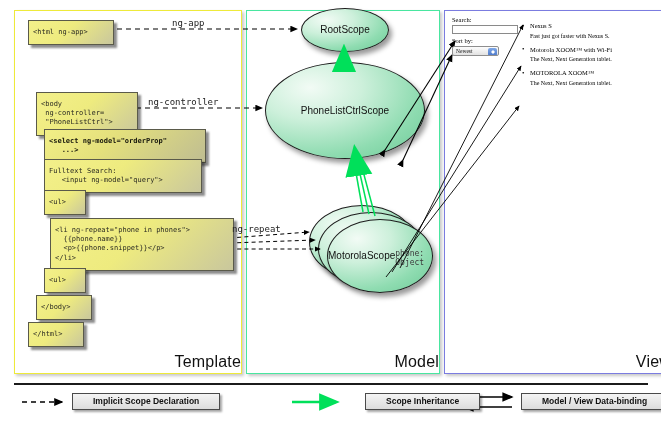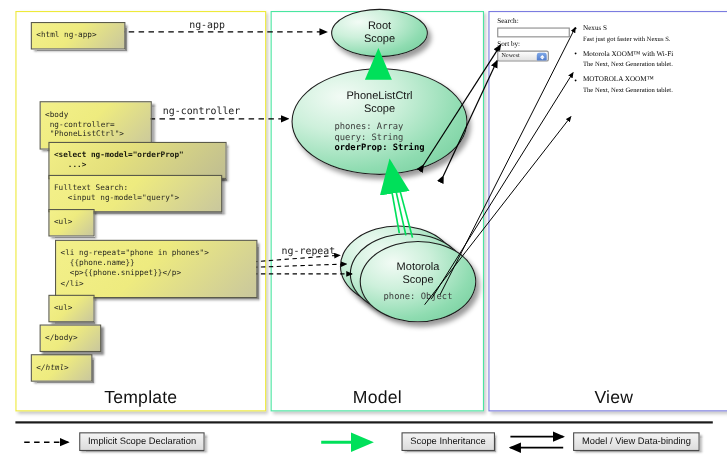--- a/index.html
+++ b/index.html
@@ -13,21 +13,21 @@
   #wires{position:absolute;left:0;top:0;width:661px;height:425px;pointer-events:none;z-index:5;}
 
   
   .panel{position:absolute;background:#fff;box-sizing:border-box;}
   #panel-template{left:14px;top:10px;width:228px;height:364px;border:1.5px solid #eeea3a;
       box-shadow:2px 2px 3px rgba(0,0,0,.22);}
   #panel-model{left:246px;top:10px;width:194px;height:364px;border:1.5px solid #49e6a0;
       box-shadow:2px 2px 3px rgba(0,0,0,.22);}
   #panel-view{left:444px;top:10px;width:228px;height:364px;border:1.5px solid #7b7ce0;
       box-shadow:2px 2px 3px rgba(0,0,0,.22);}
-  .panel-caption{position:absolute;bottom:2px;left:0;width:100%;text-align:center;
+  .panel-caption{position:absolute;bottom:2px;left:0;width:100%;text-align:right;
       font-size:16px;color:#111;letter-spacing:.2px;}
 
   
   .code-box{
     position:absolute;z-index:6;
     background:linear-gradient(135deg,#f3f08a 0%,#eeeb7f 45%,#c9c79d 100%);
     border:1px solid #5a5a4a;
     box-shadow:2.5px 2.5px 2px rgba(0,0,0,.45);
     font-family:"DejaVu Sans Mono","Liberation Mono",monospace;
     font-size:7px;line-height:9.2px;color:#2a2a22;
@@ -40,21 +40,21 @@
   .edge-label{position:absolute;z-index:7;
     font-family:"DejaVu Sans Mono","Liberation Mono",monospace;
     font-size:9px;color:#222;white-space:nowrap;}
 
   
   .scope{
     position:absolute;z-index:4;border-radius:50%;
     border:1.4px solid #1d1d1d;
     background:radial-gradient(ellipse at 28% 26%, #f2fbf5 0%, #cdf0db 32%, #8fdcb1 68%, #6cc996 100%);
     box-shadow:3px 4px 5px rgba(0,0,0,.40);
-    display:flex;flex-direction:column;align-items:center;justify-content:center;
+    display:flex;flex-direction:row;align-items:center;justify-content:center;
     text-align:center;
   }
   .scope .s-title{font-size:10px;color:#111;line-height:12px;}
   .scope .s-props{
     font-family:"DejaVu Sans Mono","Liberation Mono",monospace;
     font-size:8px;line-height:9.5px;color:#3a3a3a;margin-top:4px;text-align:left;}
   .scope .s-props b{color:#000;font-weight:bold;}
   .scope .s-props .one{font-size:8px;color:#3a3a3a;}
 
   
@@ -77,21 +77,21 @@
     position:relative;padding-left:8px;}
   .phone-name:before{content:"\2022";position:absolute;left:0px;top:-0.5px;font-size:7px;}
   .phone-snippet{font-family:"Liberation Serif",serif;font-size:6px;color:#000;
     margin-top:3.5px;padding-left:8px;}
 
   
   #legend-rule{position:absolute;left:14px;top:383px;width:634px;height:2px;background:#1b1b1b;z-index:6;}
   .legend-box{position:absolute;z-index:7;
     background:linear-gradient(#f4f4f4,#dcdcdc);
     border:1px solid #4a4a4a;box-shadow:2px 2px 2px rgba(0,0,0,.35);
-    font-size:8.5px;color:#111;padding:2px 7px;white-space:nowrap;line-height:11px;}
+    font-size:8.5px;color:#111;padding:2px 20px;white-space:nowrap;line-height:11px;font-weight:bold;}
 </style>
 </head>
 <body>
 
 <div id="stage">
 
   <div class="panel" id="panel-template">
     <div class="panel-caption">Template</div>
   </div>
   <div class="panel" id="panel-model">
@@ -154,39 +154,34 @@
 
   <div class="code-box" style="left:50px;top:218px;width:174px;">&lt;li ng-repeat="phone in phones"&gt;
   {{phone.name}}
   &lt;p&gt;{{phone.snippet}}&lt;/p&gt;
 &lt;/li&gt;</div>
 
   <div class="code-box" style="left:44px;top:268px;width:32px;">&lt;ul&gt;</div>
 
   <div class="code-box" style="left:36px;top:295px;width:46px;">&lt;/body&gt;</div>
 
-  <div class="code-box" style="left:28px;top:322px;width:46px;font-style:italic;">&lt;/html&gt;</div>
+  <div class="code-box" style="left:28px;top:322px;width:46px;">&lt;/html&gt;</div>
 
   <div class="edge-label" style="left:172px;top:18px;text-align:center;">ng-app</div>
   <div class="edge-label" style="left:148px;top:97px;">ng-controller</div>
-  <div class="edge-label" style="left:256px;top:224px;">ng-repeat</div>
+  <div class="edge-label" style="left:232px;top:224px;">ng-repeat</div>
 
   <div class="scope" id="root-scope" style="left:301px;top:8px;width:86px;height:42px;">
     <div class="s-title">Root</div>
     <div class="s-title">Scope</div>
   </div>
 
   <div class="scope" id="phonelistctrl-scope" style="left:265px;top:62px;width:158px;height:95px;">
     <div class="s-title">PhoneListCtrl</div>
     <div class="s-title">Scope</div>
-    <div class="s-props">
-      <div>phones: Array</div>
-      <div>query: String</div>
-      <div><b>orderProp: String</b></div>
-    </div>
   </div>
 
   <div class="scope" style="left:309px;top:205px;width:104px;height:72px;z-index:2;"></div>
   <div class="scope" style="left:318px;top:212px;width:104px;height:72px;z-index:3;"></div>
   <div class="scope" id="repeater-scope" style="left:327px;top:219px;width:104px;height:72px;z-index:4;">
     <div class="s-title">Motorola</div>
     <div class="s-title">Scope</div>
     <div class="s-props">
       <div class="one">phone: Object</div>
     </div>

